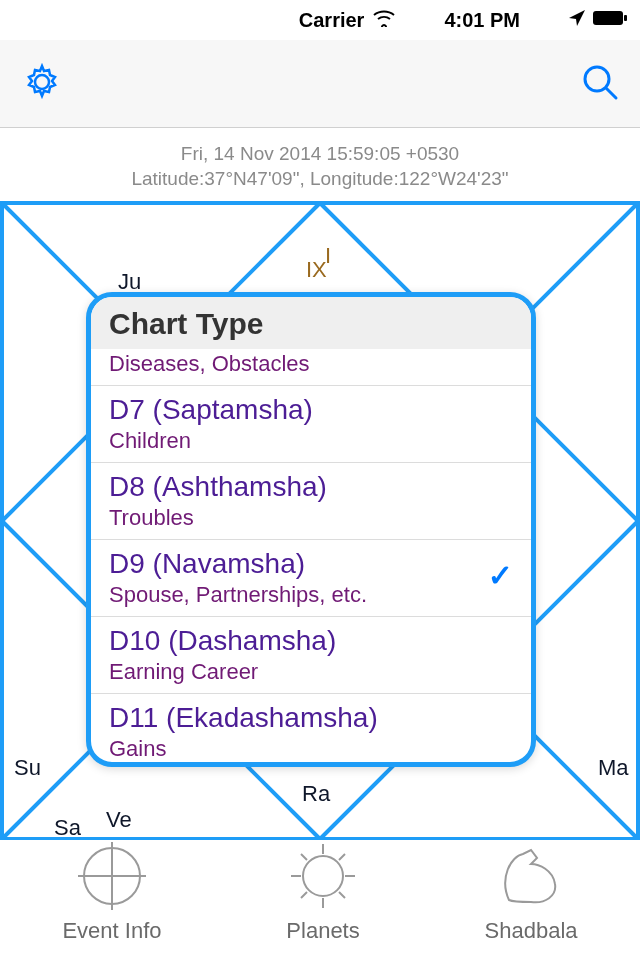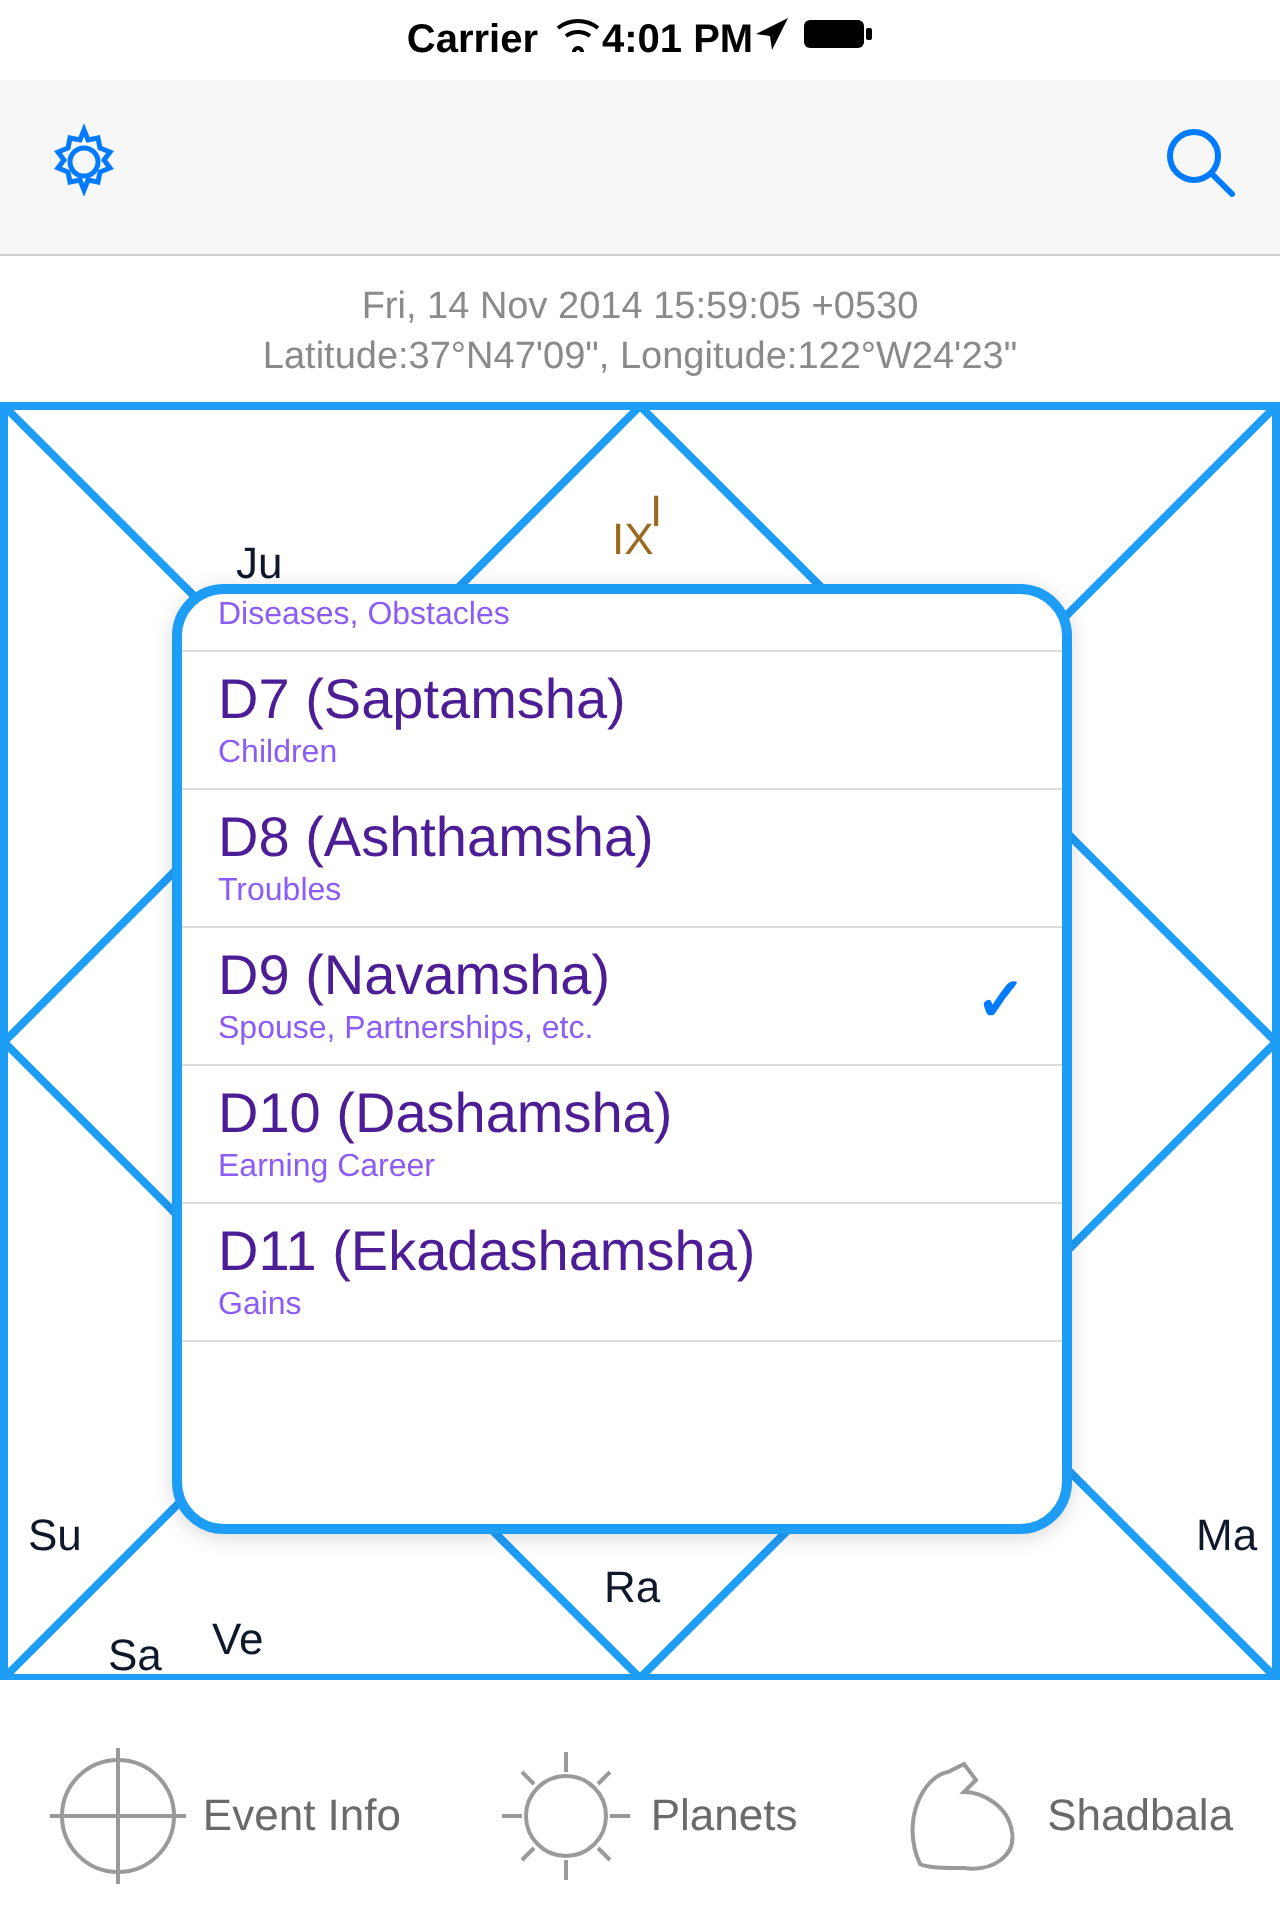--- a/index.html
+++ b/index.html
@@ -1,19 +1,19 @@
 <!DOCTYPE html>
 <html><head>
 <meta charset="utf-8">
 <style>
   * { box-sizing: border-box; margin: 0; padding: 0; }
   html, body { width: 640px; height: 960px; font-family: -apple-system, "Helvetica Neue", Arial, sans-serif; background: #fff; overflow: hidden; }
   
   
-  .status-bar { height: 40px; display: flex; align-items: center; justify-content: center; padding: 12px 12px; font-size: 20px; font-weight: 600; }
+  .status-bar { height: 40px; display: flex; align-items: center; justify-content: flex-end; padding: 12px 12px; font-size: 20px; font-weight: 600; gap: 48px; }
   .status-left { display: flex; align-items: center; gap: 8px; }
   .status-right { display: flex; align-items: center; gap: 6px; }
   .wifi-icon, .loc-icon, .battery-icon { display: inline-block; }
   
   
   .nav-bar { height: 88px; background: #f7f7f7; border-bottom: 1px solid #d0d0d0; display: flex; align-items: center; justify-content: space-between; padding: 0 20px; }
   .nav-title { font-size: 34px; font-weight: 700; color: #000; }
   .icon-btn { color: #007aff; cursor: pointer; }
   
   
@@ -26,26 +26,26 @@
   .c-brown { color: #9a6a1f; }
   .c-purple { color: #0f172a; }
   
   
   .popup { position: absolute; left: 86px; top: 292px; width: 450px; height: 475px; background: #fff; border: 5px solid #1e9df7; border-radius: 26px; overflow: hidden; box-shadow: 0 2px 10px rgba(0,0,0,.15); }
   .popup-header { background: #efefef; padding: 10px 18px 8px; font-size: 30px; font-weight: 700; color: #333; }
   .popup-list { height: calc(100% - 52px); overflow: hidden; }
   .popup-item { padding: 8px 18px 8px; border-bottom: 1px solid #dcdcdc; position: relative; }
   .popup-item.truncated { padding-top: 0; }
   .popup-item-title { font-size: 28px; color: #4c1d95; }
-  .popup-item-sub { font-size: 16px; color: #8b5cf6; margin-top: 2px; }
+  .popup-item-sub { font-size: 22px; color: #701a75; margin-top: 2px; }
   .popup-check { position: absolute; right: 18px; top: 18px; color: #007aff; font-size: 30px; font-weight: 700; }
   
   
   .tab-bar { position: absolute; bottom: 0; left: 0; width: 640px; height: 120px; display: flex; justify-content: space-around; align-items: flex-end; padding-bottom: 16px; background: #fff; }
-  .tab-item { display: flex; flex-direction: row; align-items: center; gap: 6px; color: #6a6a6a; font-size: 22px; cursor: pointer; }
+  .tab-item { display: flex; flex-direction: column; align-items: center; gap: 6px; color: #6a6a6a; font-size: 22px; cursor: pointer; }
   .tab-icon { width: 72px; height: 72px; display:flex; align-items:center; justify-content:center; }
 </style>
 </head>
 <body>
 
 <div class="status-bar">
   <div class="status-left">
     <span>Carrier</span>
     <span class="wifi-icon">
       <svg width="24" height="18" viewBox="0 0 24 18">
@@ -107,20 +107,21 @@
   <span class="chart-label c-brown" style="left:325px; top:42px;">I</span>
   <span class="chart-label c-purple" style="left:118px; top:68px;">Ju</span>
   <span class="chart-label c-purple" style="left:14px; top:554px;">Su</span>
   <span class="chart-label c-purple" style="left:54px; top:614px;">Sa</span>
   <span class="chart-label c-purple" style="left:106px; top:590px;margin-top:16px;">Ve</span>
   <span class="chart-label c-purple" style="left:302px; top:580px;">Ra</span>
   <span class="chart-label c-purple" style="left:598px; top:554px;">Ma</span>
 </div>
 
 <div class="popup">
+  <div class="popup-header">Chart Type</div>
   <div class="popup-list">
     <div class="popup-item truncated">
       <div class="popup-item-sub">Diseases, Obstacles</div>
     </div>
     <div class="popup-item">
       <div class="popup-item-title">D7 (Saptamsha)</div>
       <div class="popup-item-sub">Children</div>
     </div>
     <div class="popup-item">
       <div class="popup-item-title">D8 (Ashthamsha)</div>

